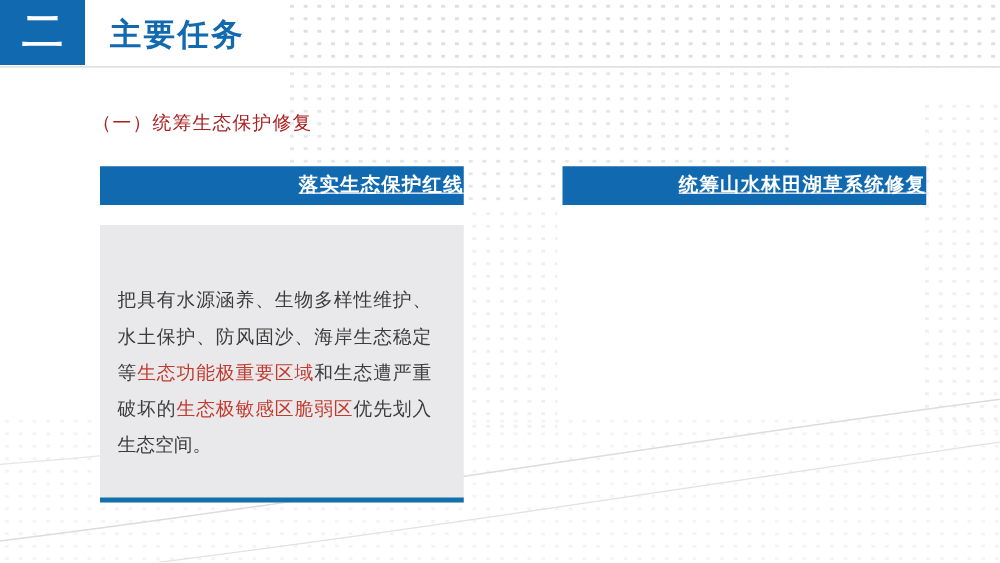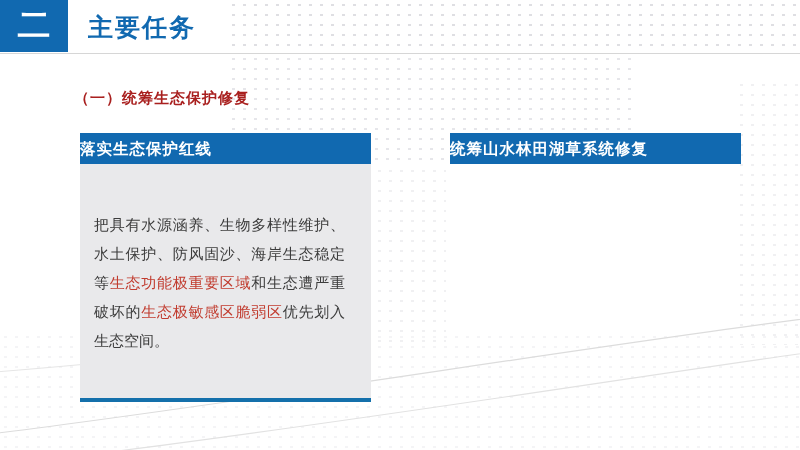--- a/index.html
+++ b/index.html
@@ -60,21 +60,21 @@
     color: #1169b0;
     letter-spacing: 2px;
     text-align: center;
   }
 
   
   .subtitle {
     position: absolute;
     left: 74px; top: 89px;
     font-size: 15px;
-    font-weight: 700;
+    font-weight: 400;
     color: #a9201f;
     letter-spacing: 1px;
     z-index: 2;
   }
 
   
   .card {
     position: absolute;
     top: 133px;
     width: 291px;
@@ -84,35 +84,37 @@
     flex-direction: column;
   }
   .card-left  { left: 80px; }
   .card-right { left: 450px; }
   .card-header {
     height: 31px;
     background: #1169b0;
     color: #ffffff;
     font-size: 15.5px;
     font-weight: 700;
-    text-align: left;
+    text-align: right;
     line-height: 31px;
     letter-spacing: 1px;
     flex: 0 0 auto;
+    text-decoration: underline;
   }
   .card-body {
     flex: 1 1 auto;
     background: #e9e9eb;
     border-bottom: 4px solid #1470ab;
     padding: 46px 26px 0 14px;
     font-size: 15px;
     line-height: 29px;
     color: #3c3c3c;
     text-align: justify;
     text-justify: inter-ideograph;
+    margin-top: 16px;
   }
   .card-body .hl { color: #c13b2e; }
 </style>
 </head>
 <body>
 
 <div class="slide">
 
   <div class="dots dots-a"></div>
   <div class="dots dots-b"></div>

